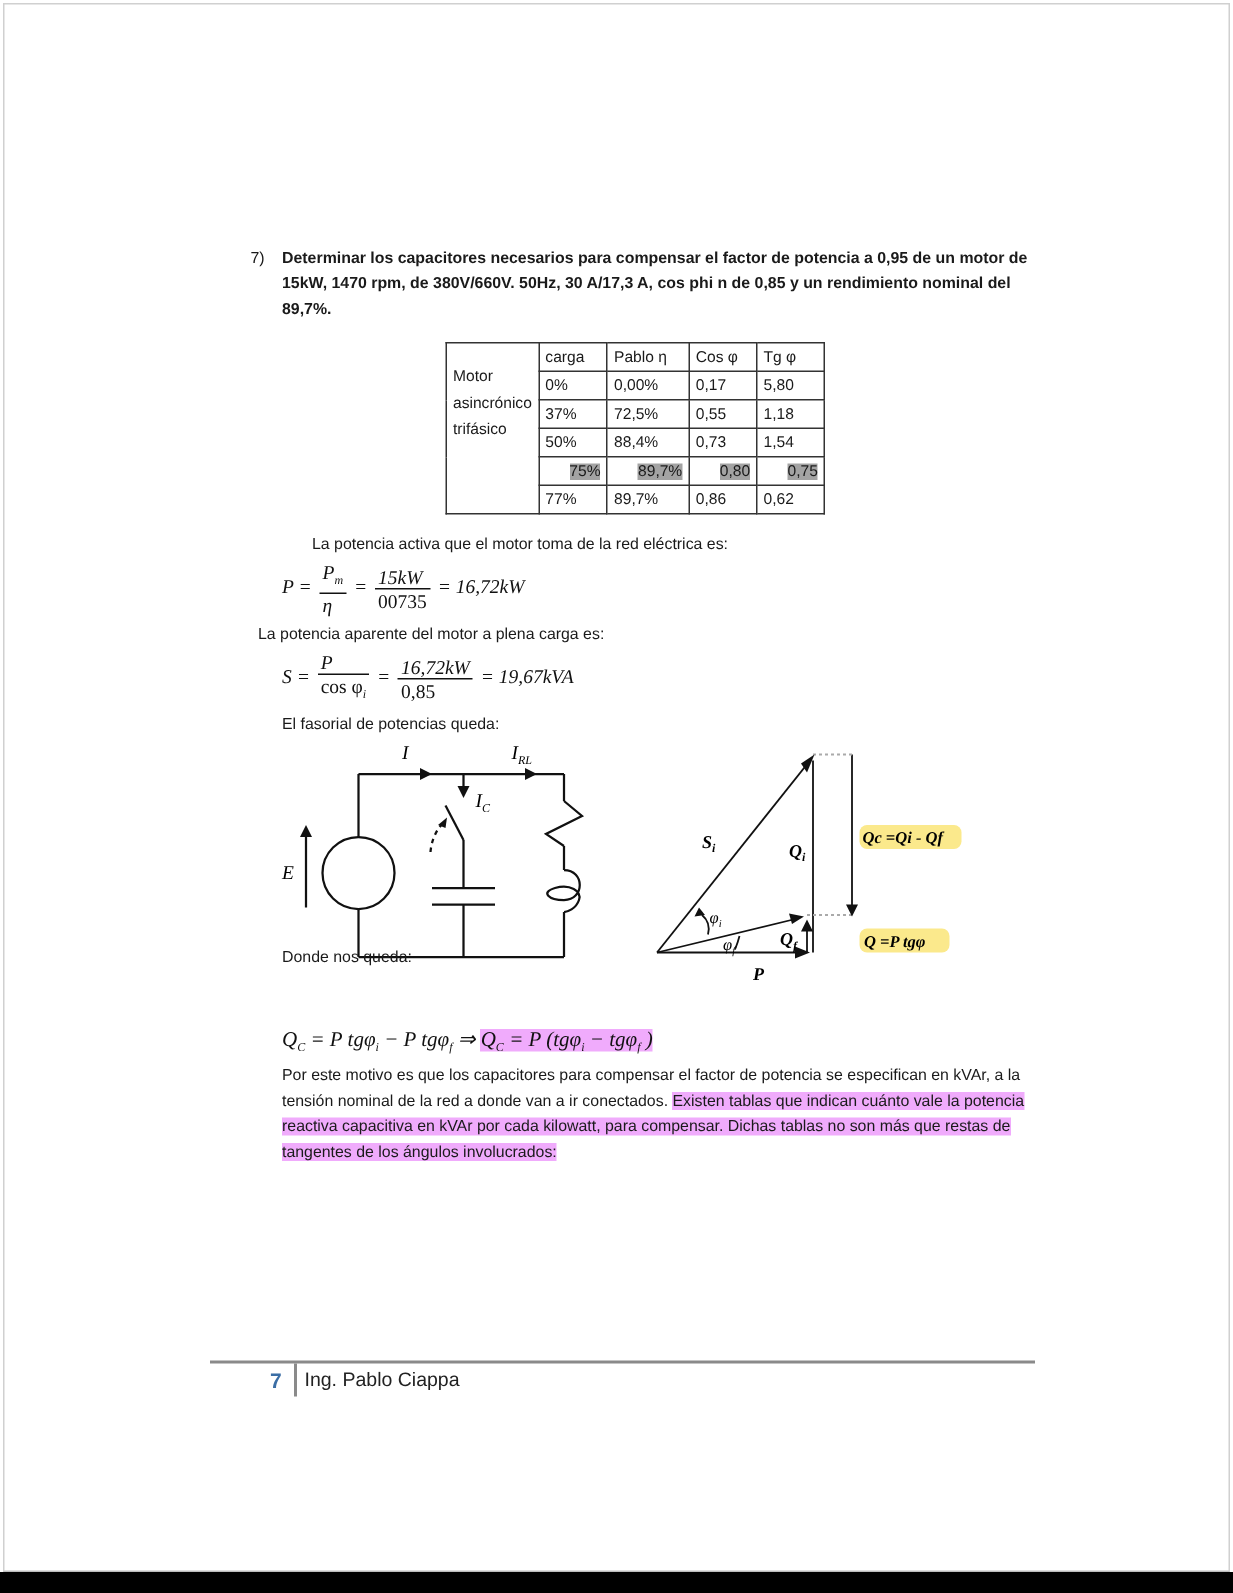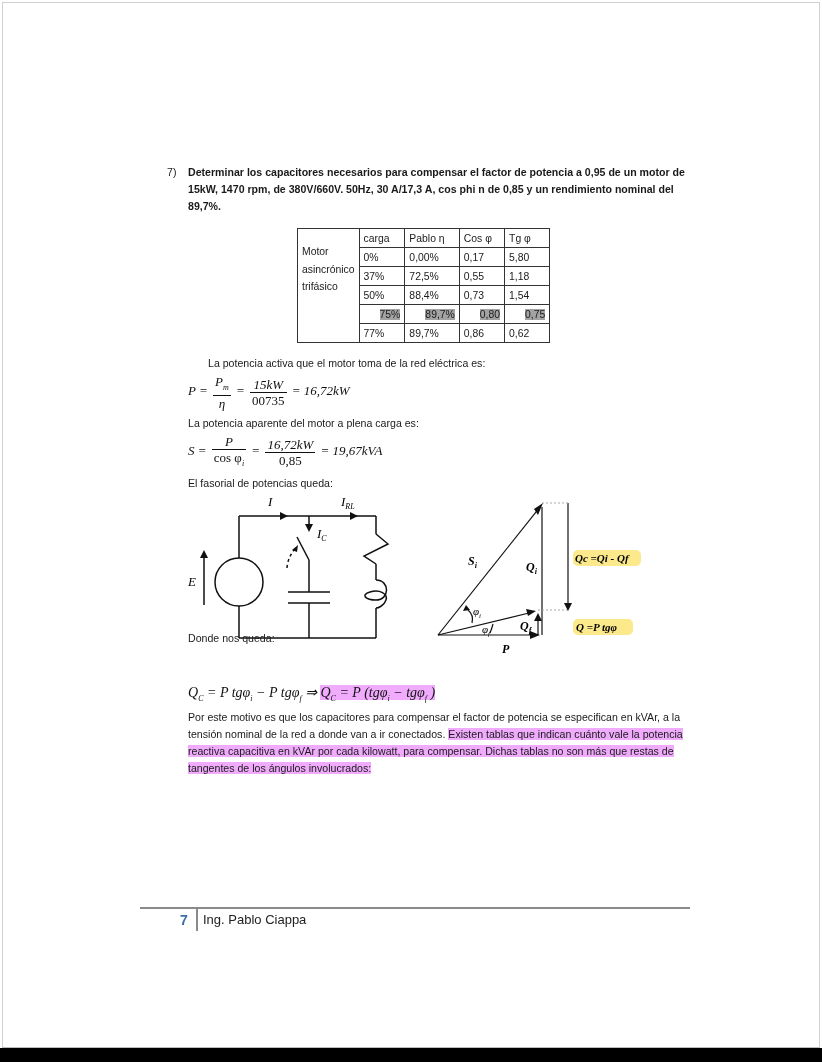--- a/index.html
+++ b/index.html
@@ -26,21 +26,21 @@
     position: absolute; left: 297px; top: 228px;
     border-collapse: collapse; font-size: 10.4px; color: #1a1a1a;
   }
   table.motor td {
     border: 1px solid #333; padding: 1px 4px; height: 16px; line-height: 15px; white-space: nowrap;
   }
   table.motor td.label-cell { border-bottom: 1px solid #333; vertical-align: top; padding-top: 14px; line-height: 17.5px; }
   table.motor .hlc span { background: #a3a3a3; margin-left: 16px; }
 
   .math { position: absolute; font-family: "Liberation Serif", serif; font-style: italic; font-size: 13px; color: #111; }
-  .frac { display: inline-block; vertical-align: middle; text-align: center; margin: 0 2px; }
+  .frac { display: inline-block; vertical-align: middle; margin: 0 2px; }
   .frac .num { display: block; border-bottom: 1px solid #111; padding: 0 2px; line-height: 15px; }
   .frac .den { display: block; line-height: 15px; padding: 0 2px; }
   .up { font-style: normal; }
   sub { font-size: 8px; }
 
   .footer-rule { position: absolute; left: 140px; top: 907px; width: 550px; height: 2px; background: #8a8a8a; }
   .footer-num { position: absolute; left: 180px; top: 912px; font-size: 14px; font-weight: bold; color: #3b6ea5; }
   .footer-vrule { position: absolute; left: 196px; top: 909px; width: 2px; height: 22px; background: #8a8a8a; }
   .footer-author { position: absolute; left: 203px; top: 912px; font-size: 13px; color: #222; }
 
@@ -108,21 +108,21 @@
     <span class="den">η</span>
   </span>
   <span>=</span>
   <span class="frac">
     <span class="num">15kW</span>
     <span class="den up">00735</span>
   </span>
   <span>= 16,72kW</span>
 </div>
 
-<div class="text" style="left:188px; top:415px;">La potencia aparente del motor a plena carga es:</div>
+<div class="text" style="left:172px; top:415px;">La potencia aparente del motor a plena carga es:</div>
 <div class="math" style="left:188px; top:434px;">
   <span>S =</span>
   <span class="frac">
     <span class="num">P</span>
     <span class="den"><span class="up">cos φ</span><sub>i</sub></span>
   </span>
   <span>=</span>
   <span class="frac">
     <span class="num">16,72kW</span>
     <span class="den up">0,85</span>

